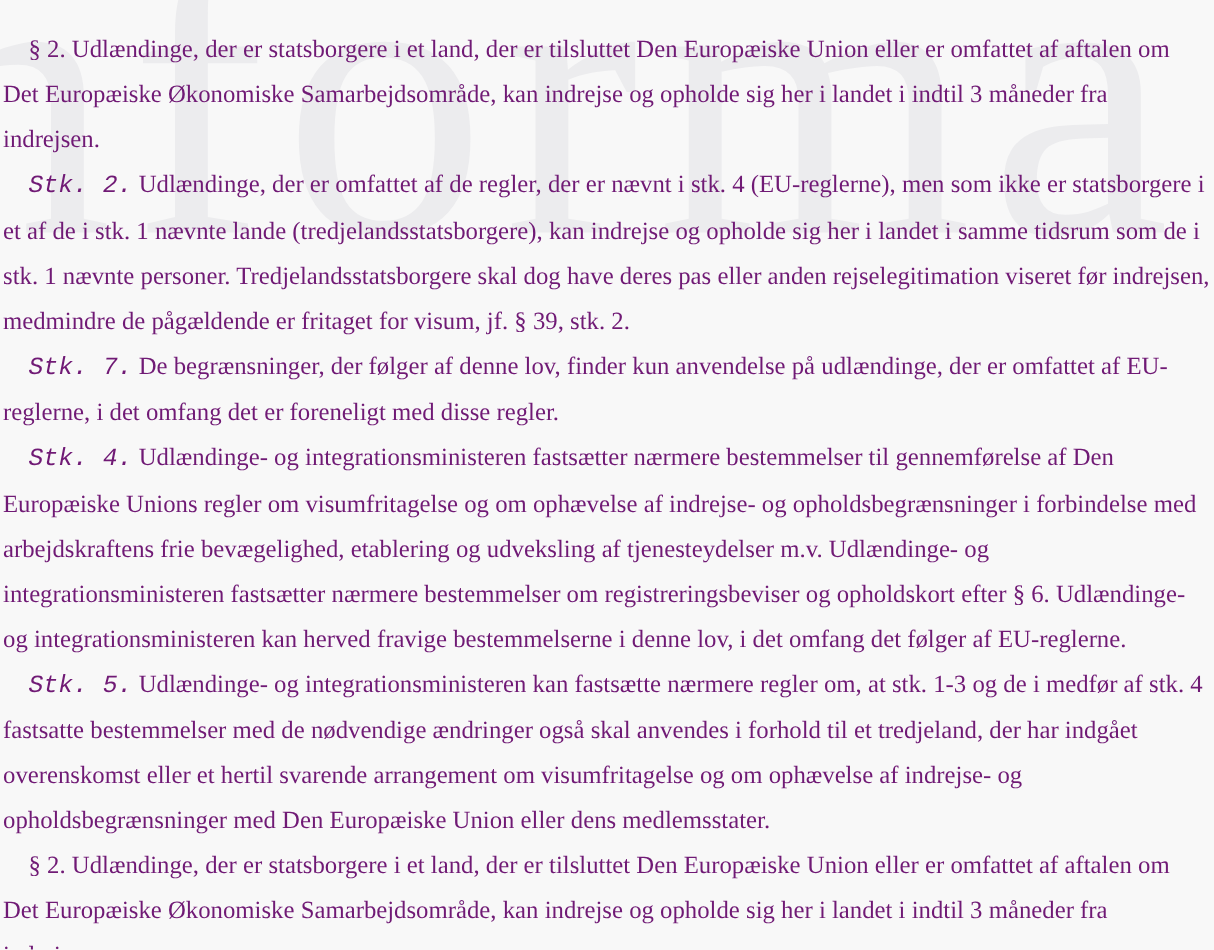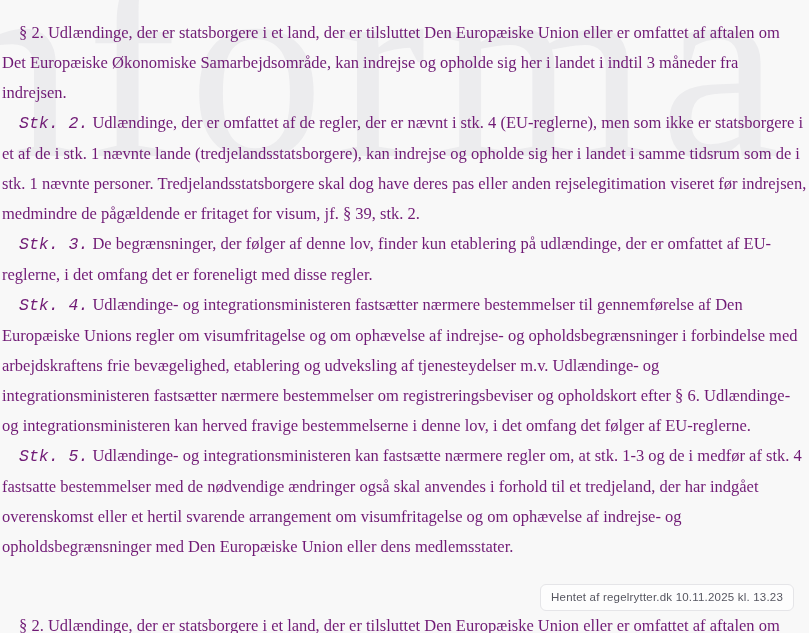--- a/index.html
+++ b/index.html
@@ -78,25 +78,22 @@
 <body>
 
 <div class="watermark">nforma</div>
 
 <div class="doc">
 
   <p class="law-par"><span class="marker">§ 2.</span> <span>Udlændinge, der er statsborgere i et land, der er tilsluttet Den Europæiske Union eller er omfattet af aftalen om Det Europæiske Økonomiske Samarbejdsområde, kan indrejse og opholde sig her i landet i indtil 3 måneder fra indrejsen.</span></p>
 
   <p class="law-par"><span class="marker-italic">Stk. 2.</span> <span>Udlændinge, der er omfattet af de regler, der er nævnt i stk. 4 (EU-reglerne), men som ikke er statsborgere i et af de i stk. 1 nævnte lande (tredjelandsstatsborgere), kan indrejse og opholde sig her i landet i samme tidsrum som de i stk. 1 nævnte personer. Tredjelandsstatsborgere skal dog have deres pas eller anden rejselegitimation viseret før indrejsen, medmindre de pågældende er fritaget for visum, jf. § 39, stk. 2.</span></p>
 
-  <p class="law-par"><span class="marker-italic">Stk. 3.</span> <span>De begrænsninger, der følger af denne lov, finder kun etablering på udlændinge, der er omfattet af EU-reglerne, i det omfang det er foreneligt med disse regler.</span></p>
+  <p class="law-par"><span class="marker-italic">Stk. 7.</span> <span>De begrænsninger, der følger af denne lov, finder kun anvendelse på udlændinge, der er omfattet af EU-reglerne, i det omfang det er foreneligt med disse regler.</span></p>
 
   <p class="law-par"><span class="marker-italic">Stk. 4.</span> <span>Udlændinge- og integrationsministeren fastsætter nærmere bestemmelser til gennemførelse af Den Europæiske Unions regler om visumfritagelse og om ophævelse af indrejse- og opholdsbegrænsninger i forbindelse med arbejdskraftens frie bevægelighed, etablering og udveksling af tjenesteydelser m.v. Udlændinge- og integrationsministeren fastsætter nærmere bestemmelser om registreringsbeviser og opholdskort efter § 6. Udlændinge- og integrationsministeren kan herved fravige bestemmelserne i denne lov, i det omfang det følger af EU-reglerne.</span></p>
 
   <p class="law-par"><span class="marker-italic">Stk. 5.</span> <span>Udlændinge- og integrationsministeren kan fastsætte nærmere regler om, at stk. 1-3 og de i medfør af stk. 4 fastsatte bestemmelser med de nødvendige ændringer også skal anvendes i forhold til et tredjeland, der har indgået overenskomst eller et hertil svarende arrangement om visumfritagelse og om ophævelse af indrejse- og opholdsbegrænsninger med Den Europæiske Union eller dens medlemsstater.</span></p>
 
-  <div class="badge-row">
-    <span class="fetch-badge">Hentet af regelrytter.dk 10.11.2025 kl. 13.23</span>
-  </div>
 
   <p class="law-par repeat"><span class="marker">§ 2.</span> <span>Udlændinge, der er statsborgere i et land, der er tilsluttet Den Europæiske Union eller er omfattet af aftalen om Det Europæiske Økonomiske Samarbejdsområde, kan indrejse og opholde sig her i landet i indtil 3 måneder fra indrejsen.</span></p>
 
 </div>
 
 </body></html>

